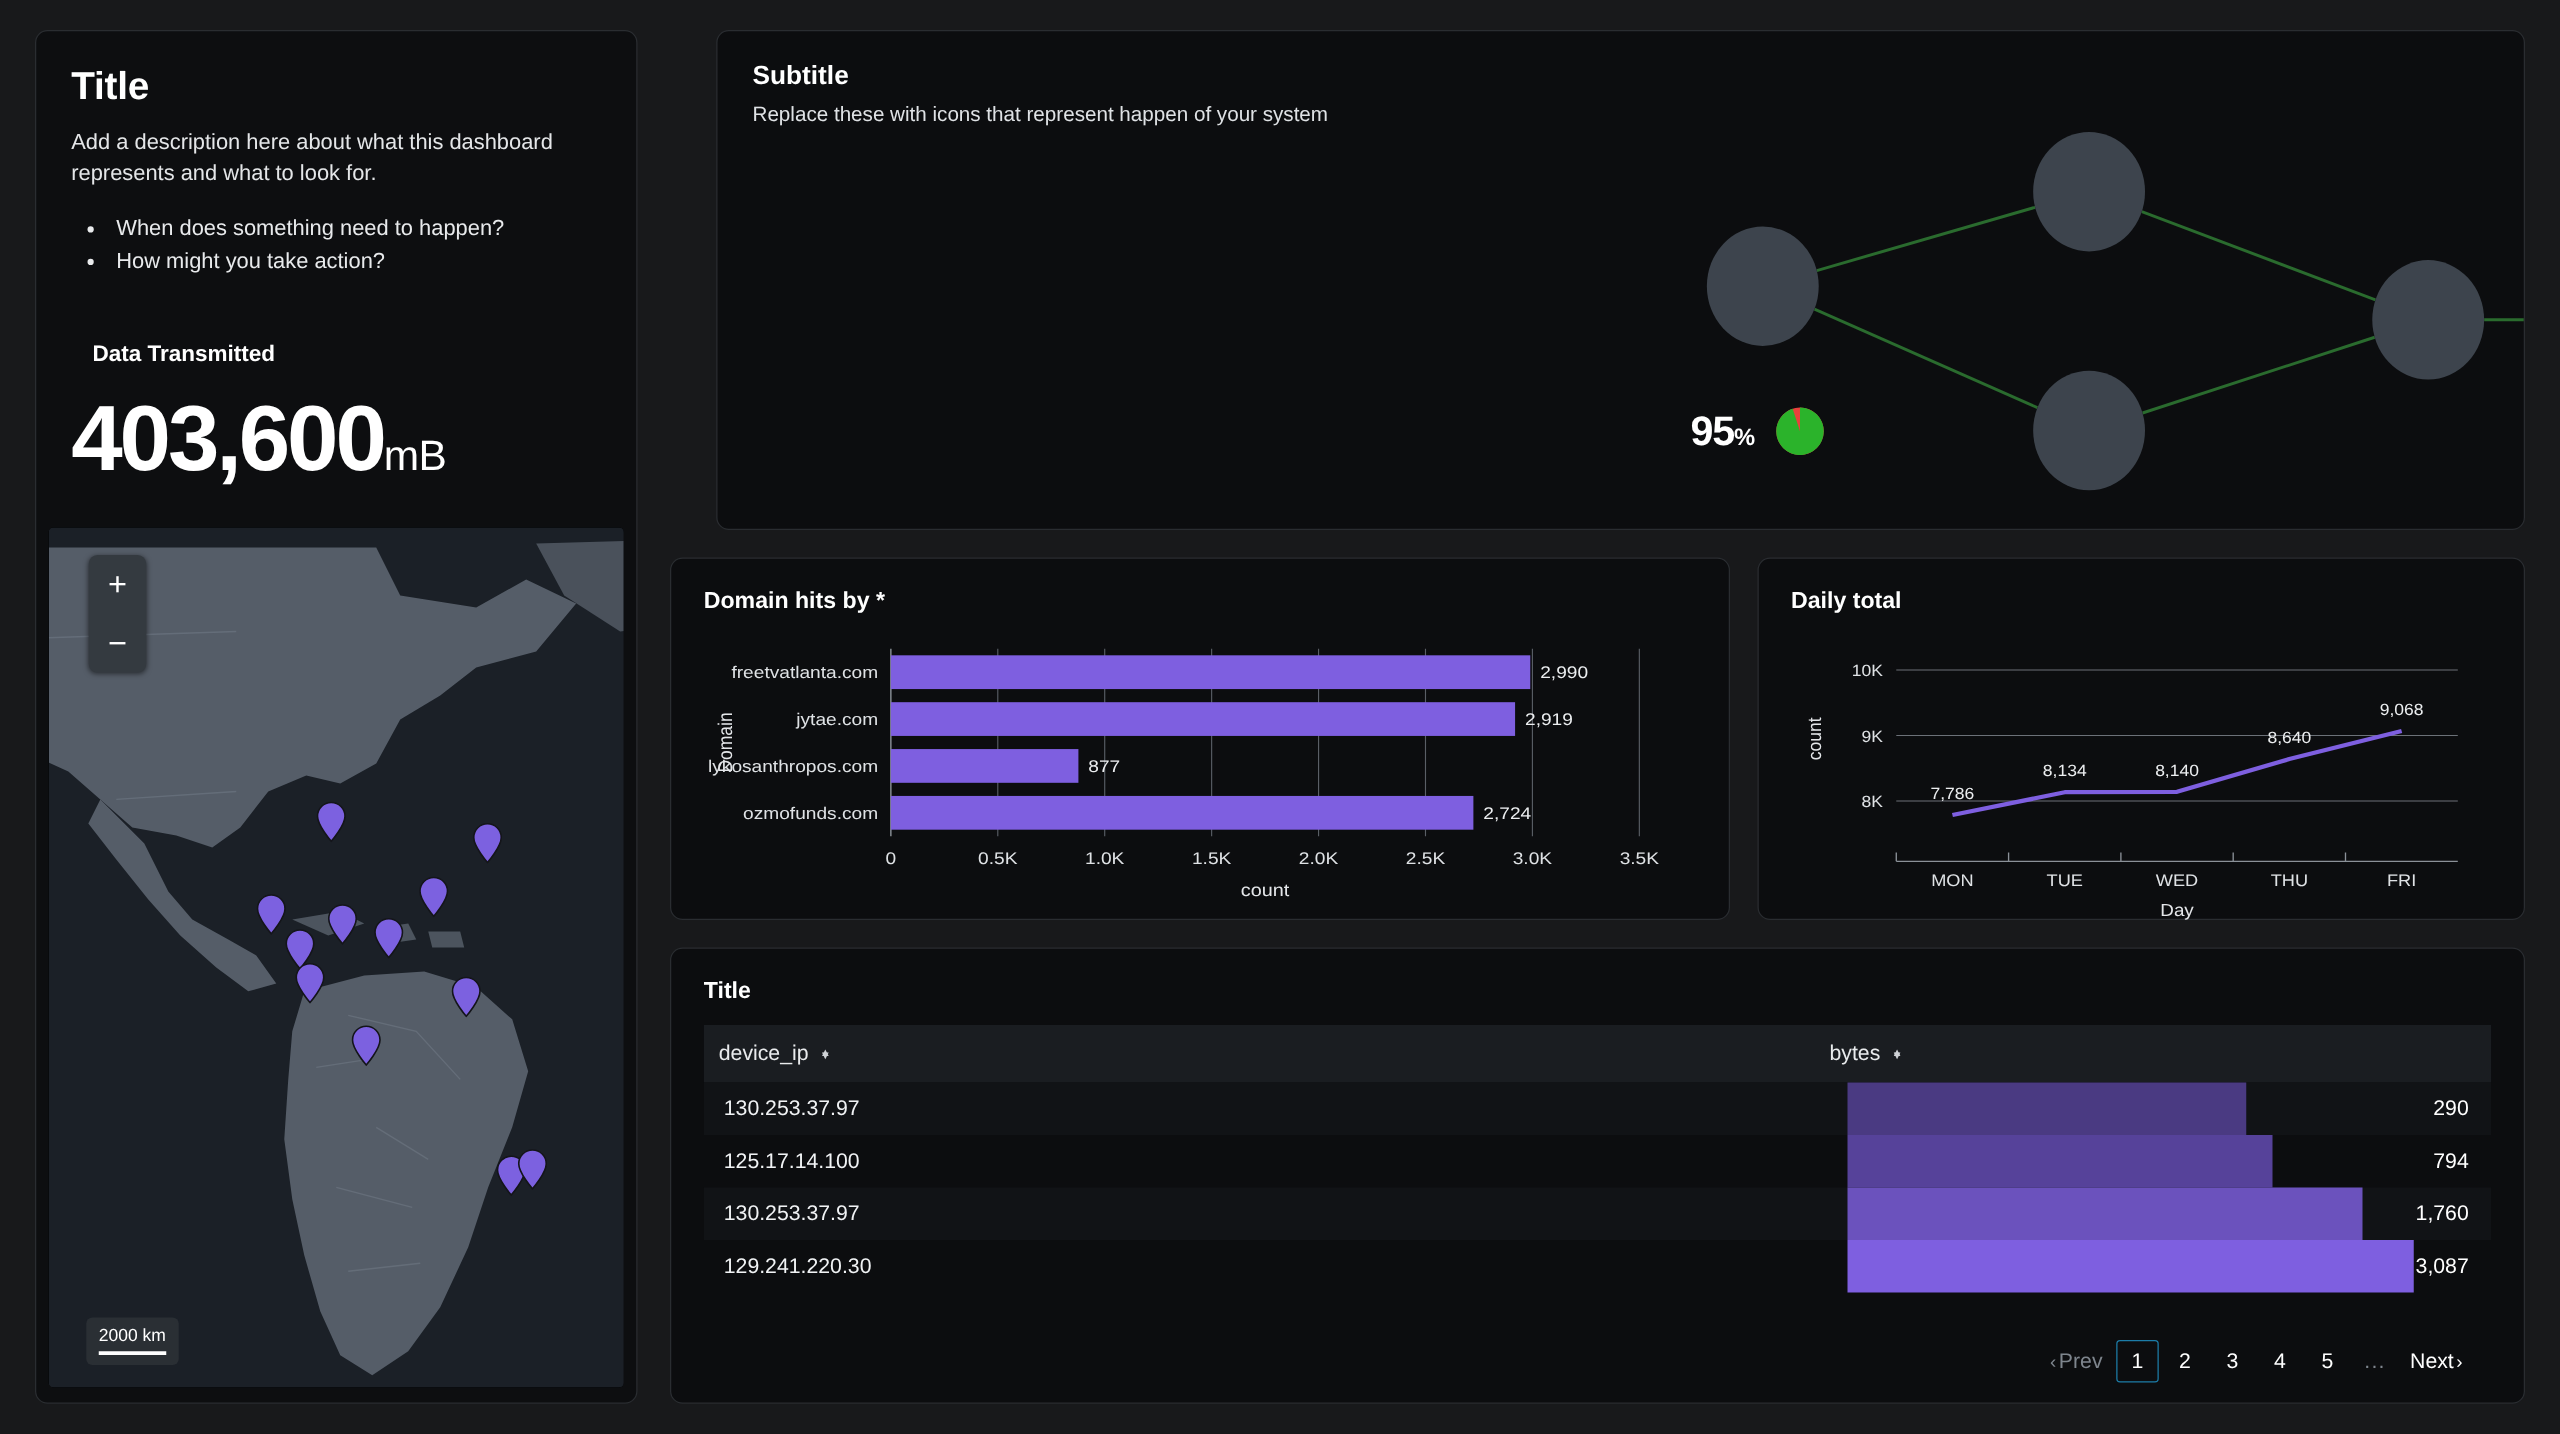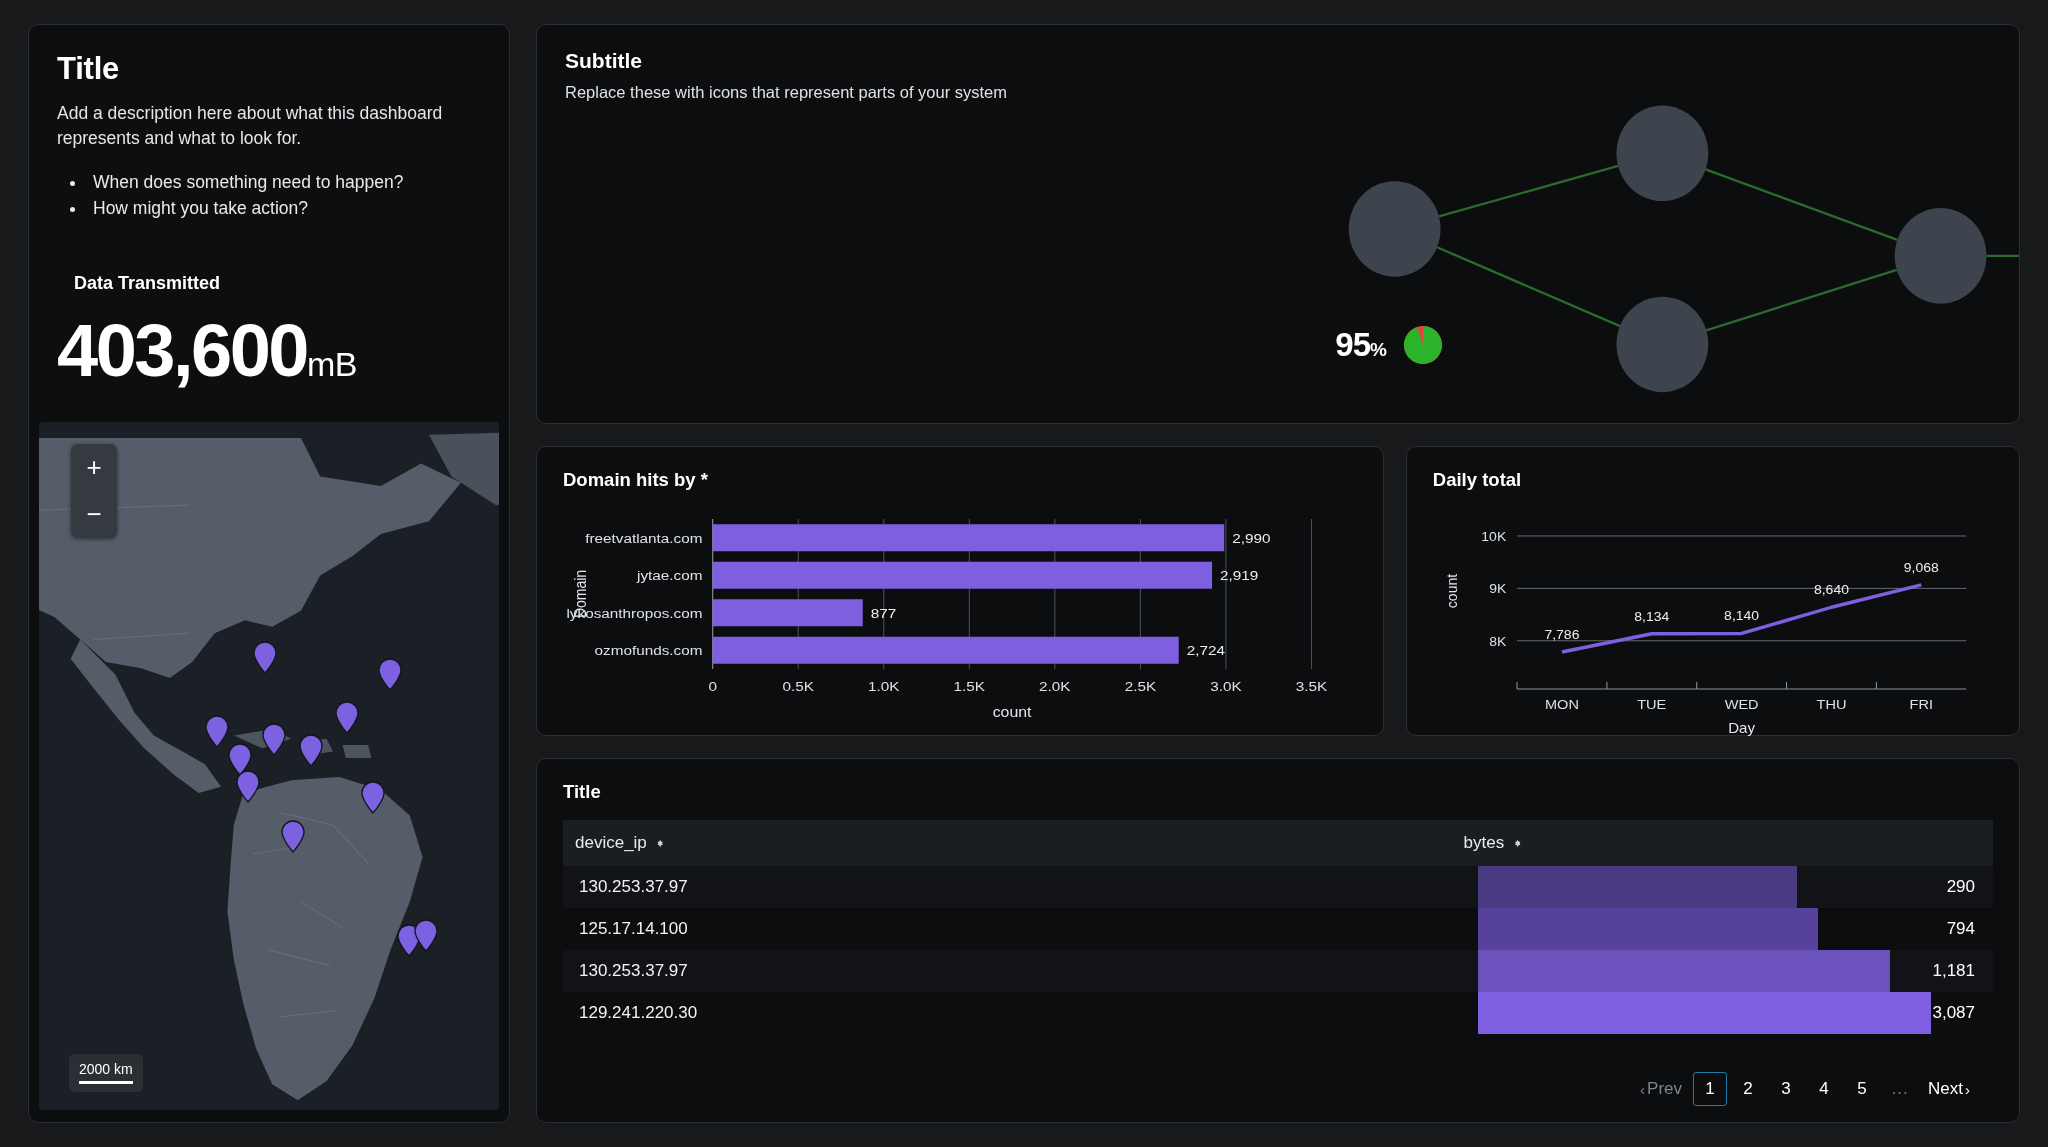--- a/index.html
+++ b/index.html
@@ -72,21 +72,21 @@
   .pin { position: absolute; width: 24px; height: 33px; transform: translate(-50%,-100%); }
 
   
   .right-col { flex: 1; display: flex; flex-direction: column; gap: 22px; min-width: 0; }
 
   .panel {
     background: #0c0d0f;
     border: 1px solid #2a2d31;
     border-radius: 10px;
   }
-  .panel-topo { padding: 24px 28px 10px 28px; height: 400px; position: relative; }
+  .panel-topo { padding: 24px 28px 10px 28px; height: 400px; position: relative; margin-left: 37px; }
   .panel-topo h2 { font-size: 21px; font-weight: 700; color: #fff; }
   .panel-topo .sub { font-size: 16.5px; color: #dfe2e5; margin-top: 10px; }
   .topo-area { position: absolute; inset: 0; }
   .topo-area svg { width: 100%; height: 100%; }
 
   .gauge { position: absolute; display: flex; align-items: center; gap: 16px; }
   .gauge .num { font-size: 33px; font-weight: 700; color: #fff; letter-spacing: -1px; }
   .gauge .num em { font-size: 19px; font-style: normal; font-weight: 600; }
 
   .mid-row { display: flex; gap: 22px; height: 290px; }
@@ -237,21 +237,21 @@
               <path d="M12 1 C5.9 1 1 5.9 1 12 c0 7.4 11 20 11 20 s11-12.6 11-20 C23 5.9 18.1 1 12 1 Z" fill="#7c61e0" stroke="#14151a" stroke-width="1.3"></path>
             </svg></div>
         </div>
     </div>
   </div>
 
   <div class="right-col">
 
     <div class="panel panel-topo">
       <h2>Subtitle</h2>
-      <div class="sub">Replace these with icons that represent parts of your system</div>
+      <div class="sub">Replace these with icons that represent happen of your system</div>
       <div class="topo-area">
         <svg id="topo-svg" viewBox="0 0 1550 400" preserveAspectRatio="none">
             <line x1="943.3239011803457" y1="192.42636967962045" x2="1130.6760988196543" y2="141.57363032037955" stroke="#2a6b2e" stroke-width="2.4"></line>
             <line x1="941.3450862531051" y1="223.37153573342925" x2="1132.6549137468949" y2="302.62846426657075" stroke="#2a6b2e" stroke-width="2.4"></line>
             <line x1="1222.2491643199623" y1="145.01602723352616" x2="1422.7508356800377" y2="215.98397276647384" stroke="#2a6b2e" stroke-width="2.4"></line>
             <line x1="1222.901200377638" y1="306.9614885442963" x2="1422.098799622362" y2="246.0385114557037" stroke="#2a6b2e" stroke-width="2.4"></line>
             <line x1="1516" y1="232" x2="1660" y2="232" stroke="#2a6b2e" stroke-width="2.4"></line>
             <ellipse cx="897" cy="205" rx="48" ry="48" fill="#3d444d"></ellipse>
             <ellipse cx="1177" cy="129" rx="48" ry="48" fill="#3d444d"></ellipse>
             <ellipse cx="1177" cy="321" rx="48" ry="48" fill="#3d444d"></ellipse>
@@ -374,21 +374,21 @@
               <div class="c1">125.17.14.100</div>
               <div class="c2">
                 <div class="bar-cell" style="width: 66%; background: rgb(86, 66, 154);"></div>
                 <span class="bar-val">794</span>
               </div>
             </div>
             <div class="tbl-row alt">
               <div class="c1">130.253.37.97</div>
               <div class="c2">
                 <div class="bar-cell" style="width: 80%; background: rgb(107, 82, 189);"></div>
-                <span class="bar-val">1,181</span>
+                <span class="bar-val">1,760</span>
               </div>
             </div>
             <div class="tbl-row">
               <div class="c1">129.241.220.30</div>
               <div class="c2">
                 <div class="bar-cell" style="width: 88%; background: rgb(126, 95, 224);"></div>
                 <span class="bar-val">3,087</span>
               </div>
             </div>
           </div>

